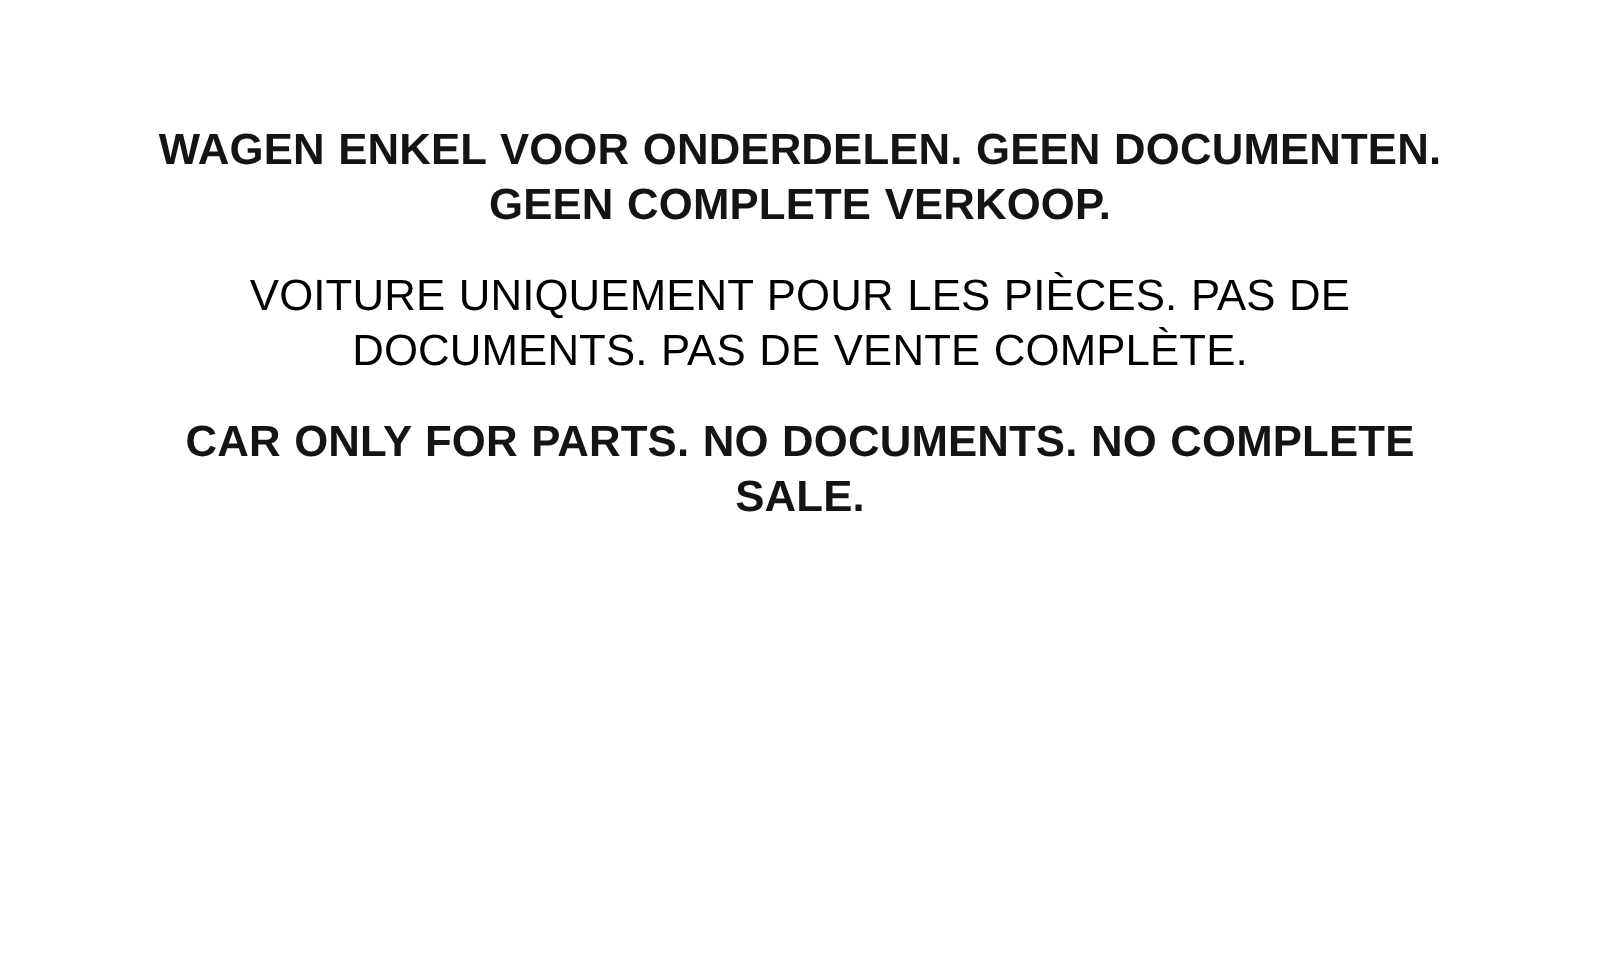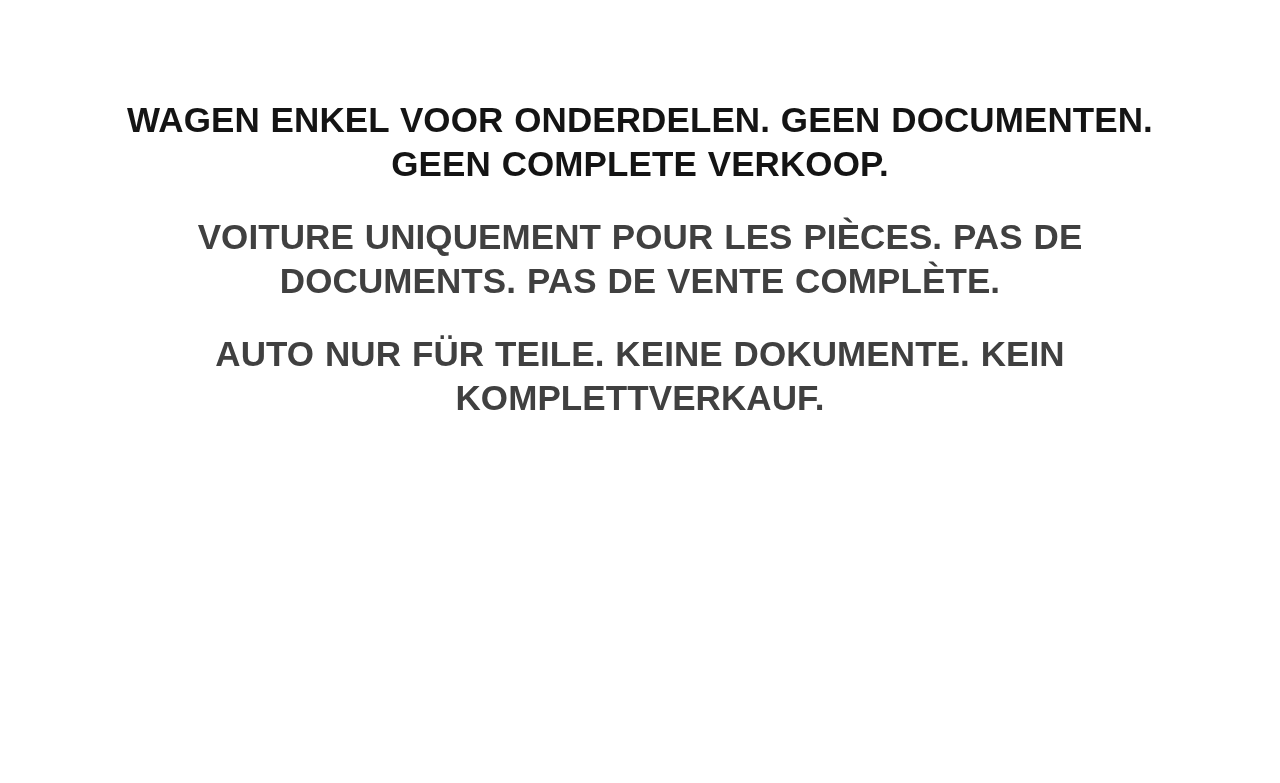--- a/index.html
+++ b/index.html
@@ -30,36 +30,36 @@
     line-height: 1.27;
     letter-spacing: 0.1px;
     word-spacing: 1px;
   }
   .block.bold {
     font-weight: 700;
     font-size: 35px;
     color: #141414;
   }
   .block.regular {
-    font-weight: 700;
+    font-weight: 400;
     font-size: 35px;
-    color: #404040;
+    color: #000000;
   }
   .b-nl { margin-top: 18px; }
   .b-fr { margin-top: 28px; }
   .b-en { margin-top: 28px; }
   .b-de { margin-top: 28px; }
   .b-pl { margin-top: 28px; }
 </style>
 </head>
 <body>
 
 <div class="notice">
 
   <div class="block bold b-nl">WAGEN ENKEL VOOR ONDERDELEN. GEEN DOCUMENTEN. GEEN COMPLETE VERKOOP.</div>
 
   <div class="block regular b-fr">VOITURE UNIQUEMENT POUR LES PIÈCES. PAS DE DOCUMENTS. PAS DE VENTE COMPLÈTE.</div>
 
+  <div class="block bold b-en">CAR ONLY FOR PARTS. NO DOCUMENTS. NO COMPLETE SALE.</div>
 
-  <div class="block regular b-de">AUTO NUR FÜR TEILE. KEINE DOKUMENTE. KEIN KOMPLETTVERKAUF.</div>
 
 
 </div>
 
 </body></html>

